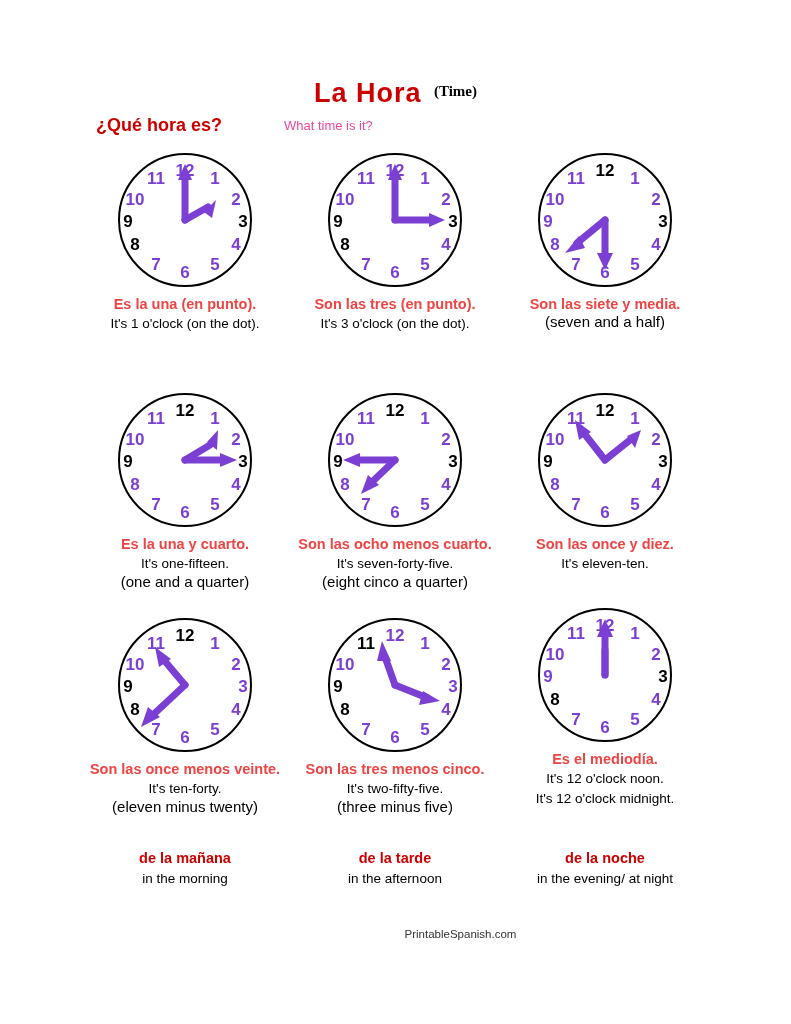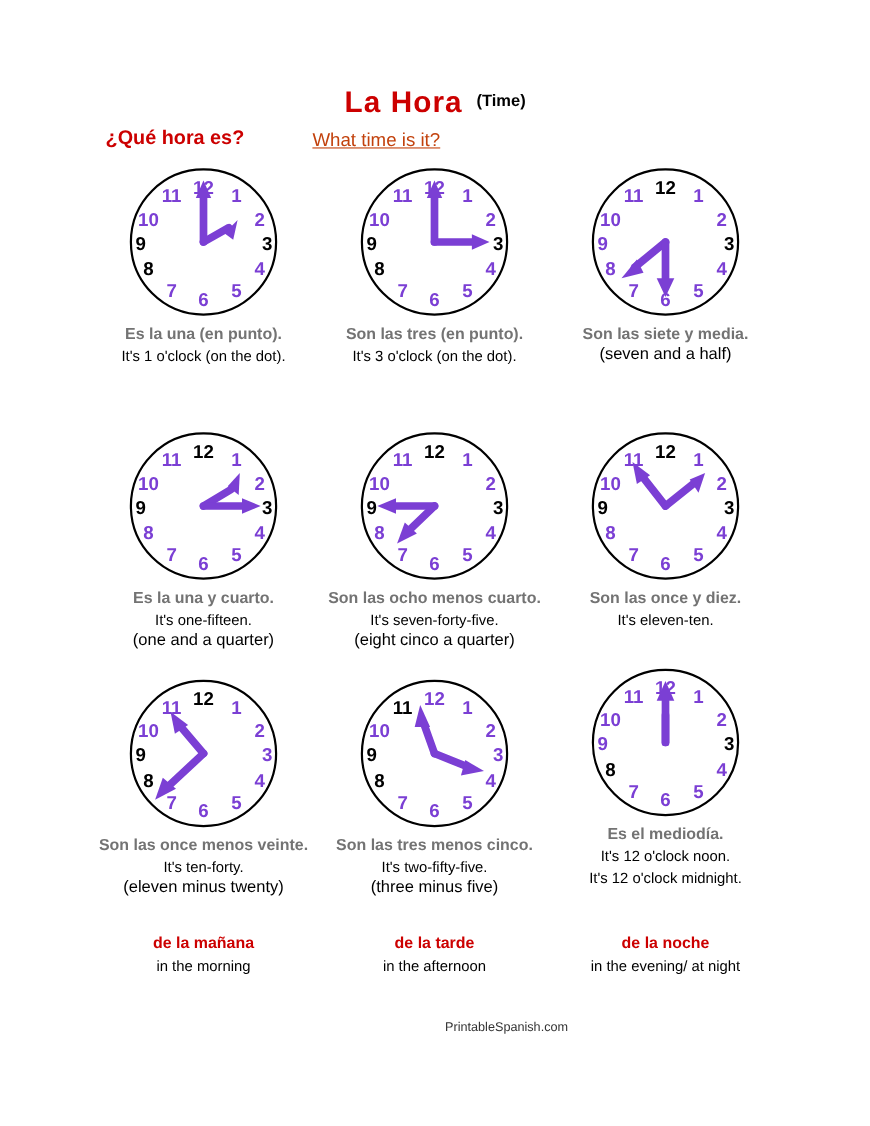--- a/index.html
+++ b/index.html
@@ -37,36 +37,36 @@
     letter-spacing: 1px;
     display: inline-block;
   }
   .title-en {
     font-size: 15px;
     font-weight: bold;
     color: #000;
     display: inline-block;
     margin-left: 8px;
     vertical-align: 6px;
+    font-family: Liberation Serif, serif;
   }
   .subtitle-es {
     position: absolute;
     left: 96px;
     top: 115px;
     font-size: 18px;
     font-weight: bold;
     color: #cc0000;
   }
   .subtitle-en {
     position: absolute;
     left: 284px;
     top: 118px;
-    font-size: 17px;
-    color: #c2410c;
-    text-decoration: underline;
+    font-size: 13px;
+    color: #ec4899;
   }
 
   
   .grid {
     position: absolute;
     left: 0;
     top: 150px;
     width: 791px;
   }
   .cell {
@@ -76,21 +76,21 @@
   }
   .clockwrap {
     width: 140px;
     height: 140px;
     margin: 0 auto;
     position: relative;
   }
   .caption-es {
     font-size: 14.5px;
     font-weight: bold;
-    color: #737373;
+    color: #ef4444;
     margin-top: 6px;
     line-height: 1.2;
   }
   .caption-en {
     font-size: 13.5px;
     color: #000;
     margin-top: 3px;
     line-height: 1.25;
   }
   .caption-note {

